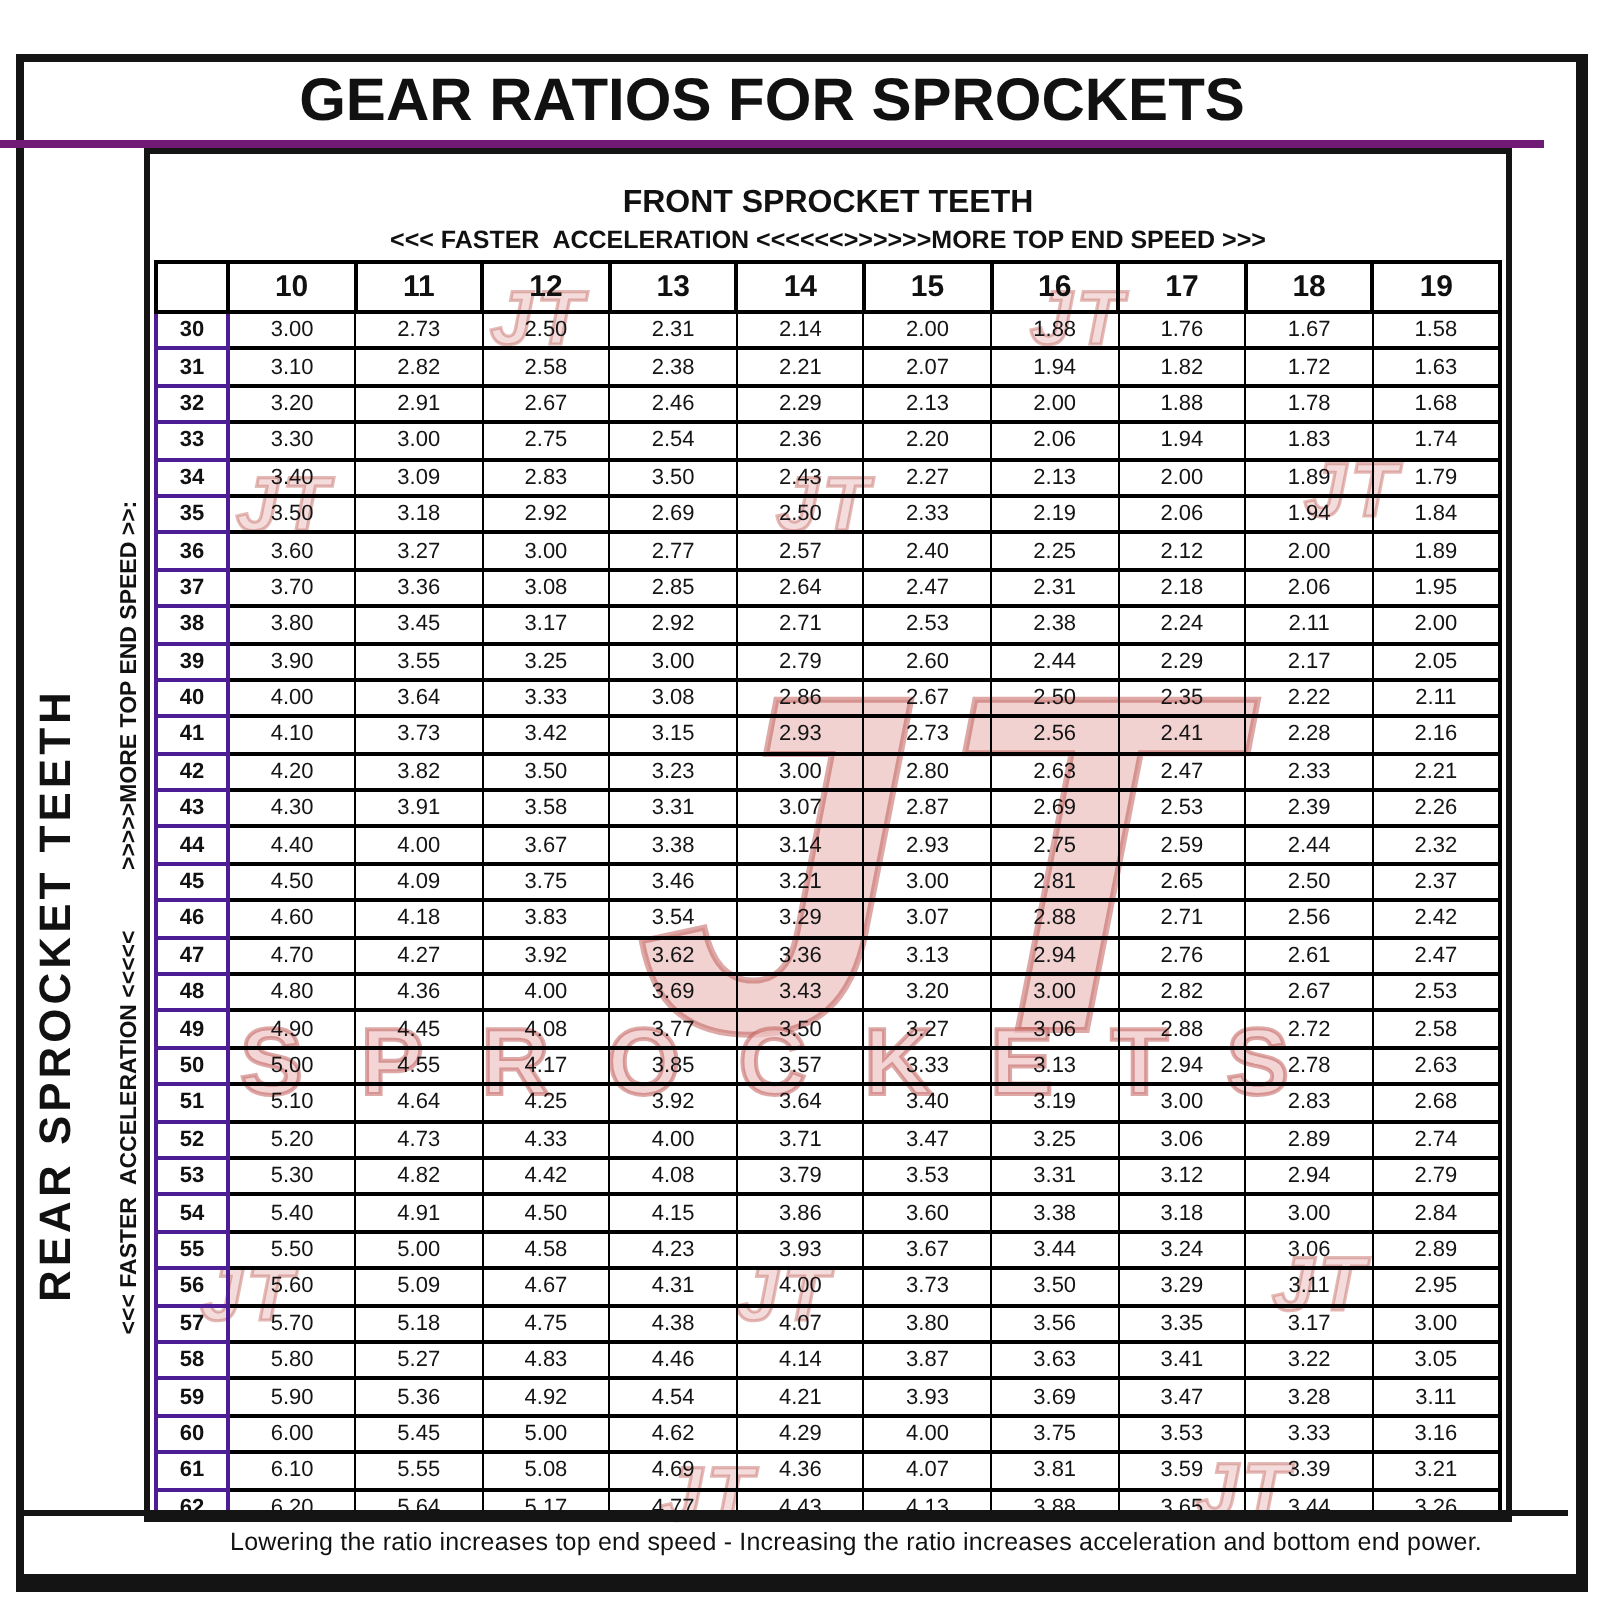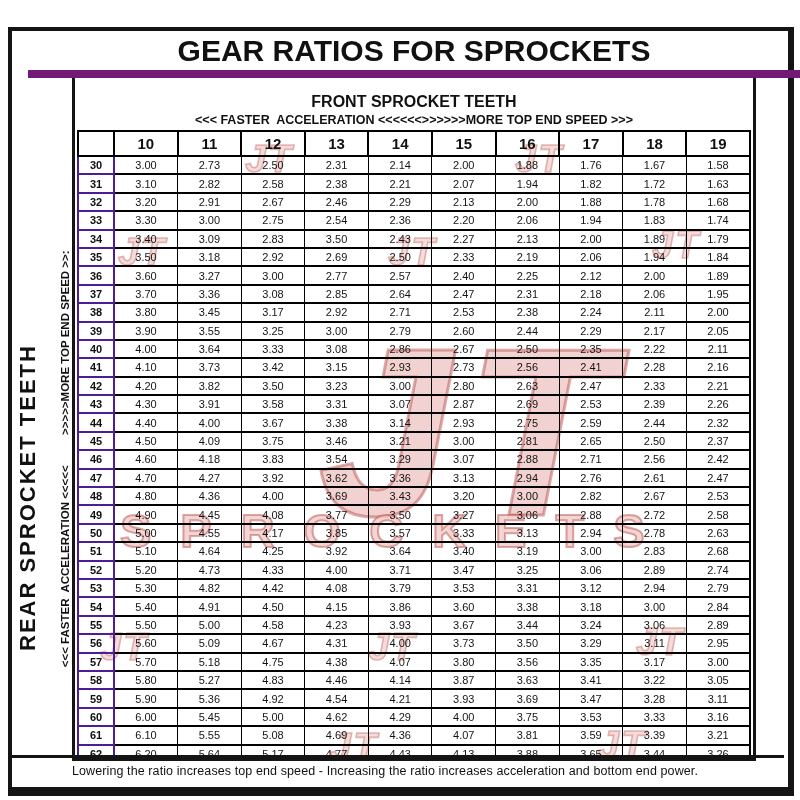--- a/index.html
+++ b/index.html
@@ -11,22 +11,22 @@
   .wm-big{font-weight:bold;font-style:italic;font-size:240px;letter-spacing:14px;
           fill:#eec7c5;fill-opacity:.8;stroke:#bc524d;stroke-opacity:.5;stroke-width:3;}
   .wm-word{font-weight:bold;font-size:47px;letter-spacing:29px;
            fill:#eec7c5;fill-opacity:.75;stroke:#bc524d;stroke-opacity:.5;stroke-width:2;}
   .wm-tile{font-weight:bold;font-style:italic;font-size:38px;letter-spacing:2px;
            fill:#edc9c7;fill-opacity:.65;stroke:#c46560;stroke-opacity:.45;stroke-width:1.6;}
   
   .frame{position:absolute;left:8px;top:27px;width:776px;height:756px;
          border:4px solid #141414;border-right-width:6px;border-bottom-width:9px;
          z-index:2;pointer-events:none;}
-  .title-band{position:absolute;left:28px;top:31px;width:772px;height:39px;
-              border-bottom:8px solid #701a75;display:flex;align-items:center;justify-content:center;z-index:3;}
+  .title-band{position:absolute;left:0;top:31px;width:772px;height:39px;
+              border-bottom:4px solid #701a75;display:flex;align-items:center;justify-content:center;z-index:3;}
   .title{font-size:30px;font-weight:bold;letter-spacing:0px;white-space:pre;}
   
   .rear-label{position:absolute;left:16px;top:328px;height:340px;z-index:3;
               writing-mode:vertical-rl;transform:rotate(180deg);text-align:center;
               font-weight:bold;font-size:22px;letter-spacing:2px;line-height:1.1;white-space:pre;}
   .side-arrows{position:absolute;left:45px;top:230px;height:450px;z-index:3;
                writing-mode:vertical-rl;transform:rotate(180deg);
                font-weight:bold;font-size:11.5px;line-height:1.2;white-space:pre;}
   .side-arrows .gap2{margin-top:30px;}
   
@@ -37,21 +37,21 @@
   table.ratios{border-collapse:collapse;table-layout:fixed;width:calc(100% - 4px);margin:1px 6px 0 2px;
                border:2px solid #000;}
   table.ratios th,table.ratios td{text-align:center;vertical-align:middle;padding:0;background:transparent;}
   table.ratios thead th{border:2px solid #000;height:23px;font-size:15px;font-weight:bold;}
   table.ratios thead th.corner{width:34px;}
   table.ratios tbody th{border:2px solid #4c1d95;font-size:11px;font-weight:bold;}
   table.ratios tbody td{border:1px solid #000;border-top-width:2px;border-bottom-width:2px;
                         font-size:11px;height:16.4px;color:#141414;}
   
   .note-band{position:absolute;left:12px;top:755px;width:772px;height:28px;border-top:3px solid #141414;
-             display:flex;align-items:center;box-sizing:border-box;padding-left:60px;z-index:3;}
+             display:flex;align-items:center;box-sizing:border-box;padding-left:60px;z-index:3;justify-content:center;}
   .note-band span{font-size:12.5px;letter-spacing:0.1px;}
 </style>
 </head>
 <body>
 
 <div class="page">
 
   <svg class="wm" width="800" height="800" viewBox="0 0 800 800">
     <text class="wm-tile" x="245" y="172">JT</text>
     <text class="wm-tile" x="515" y="172">JT</text>

